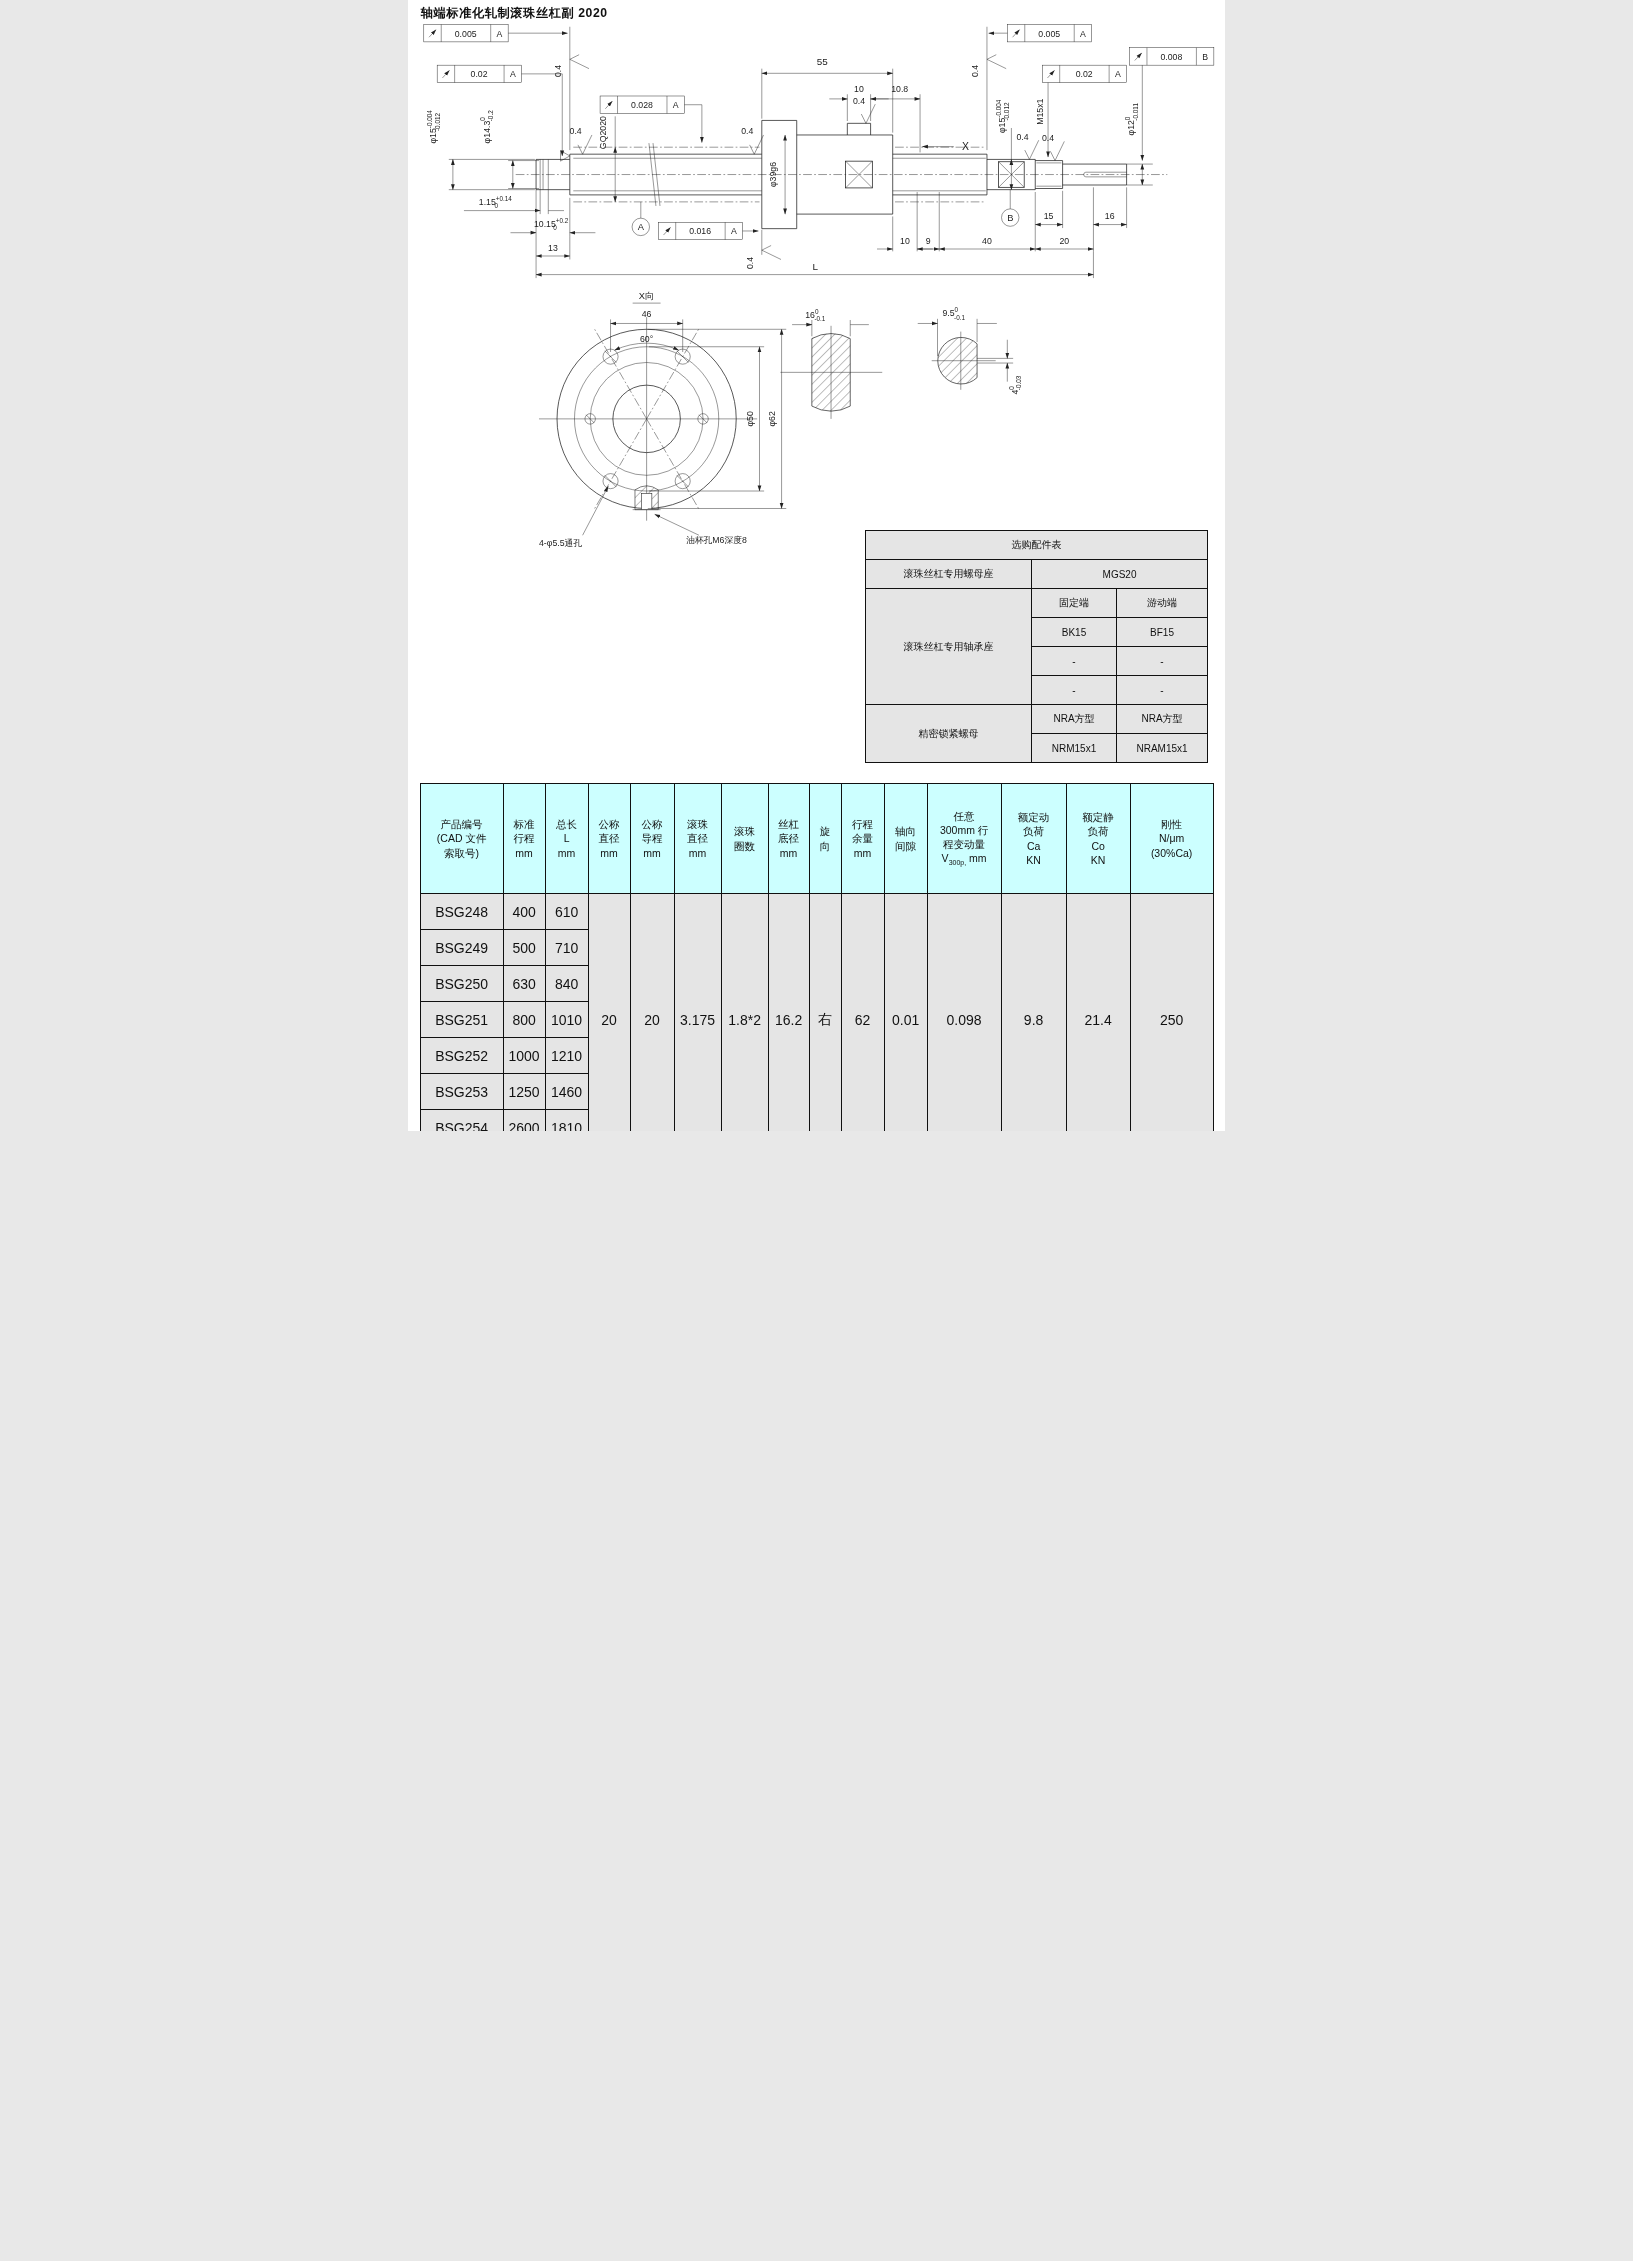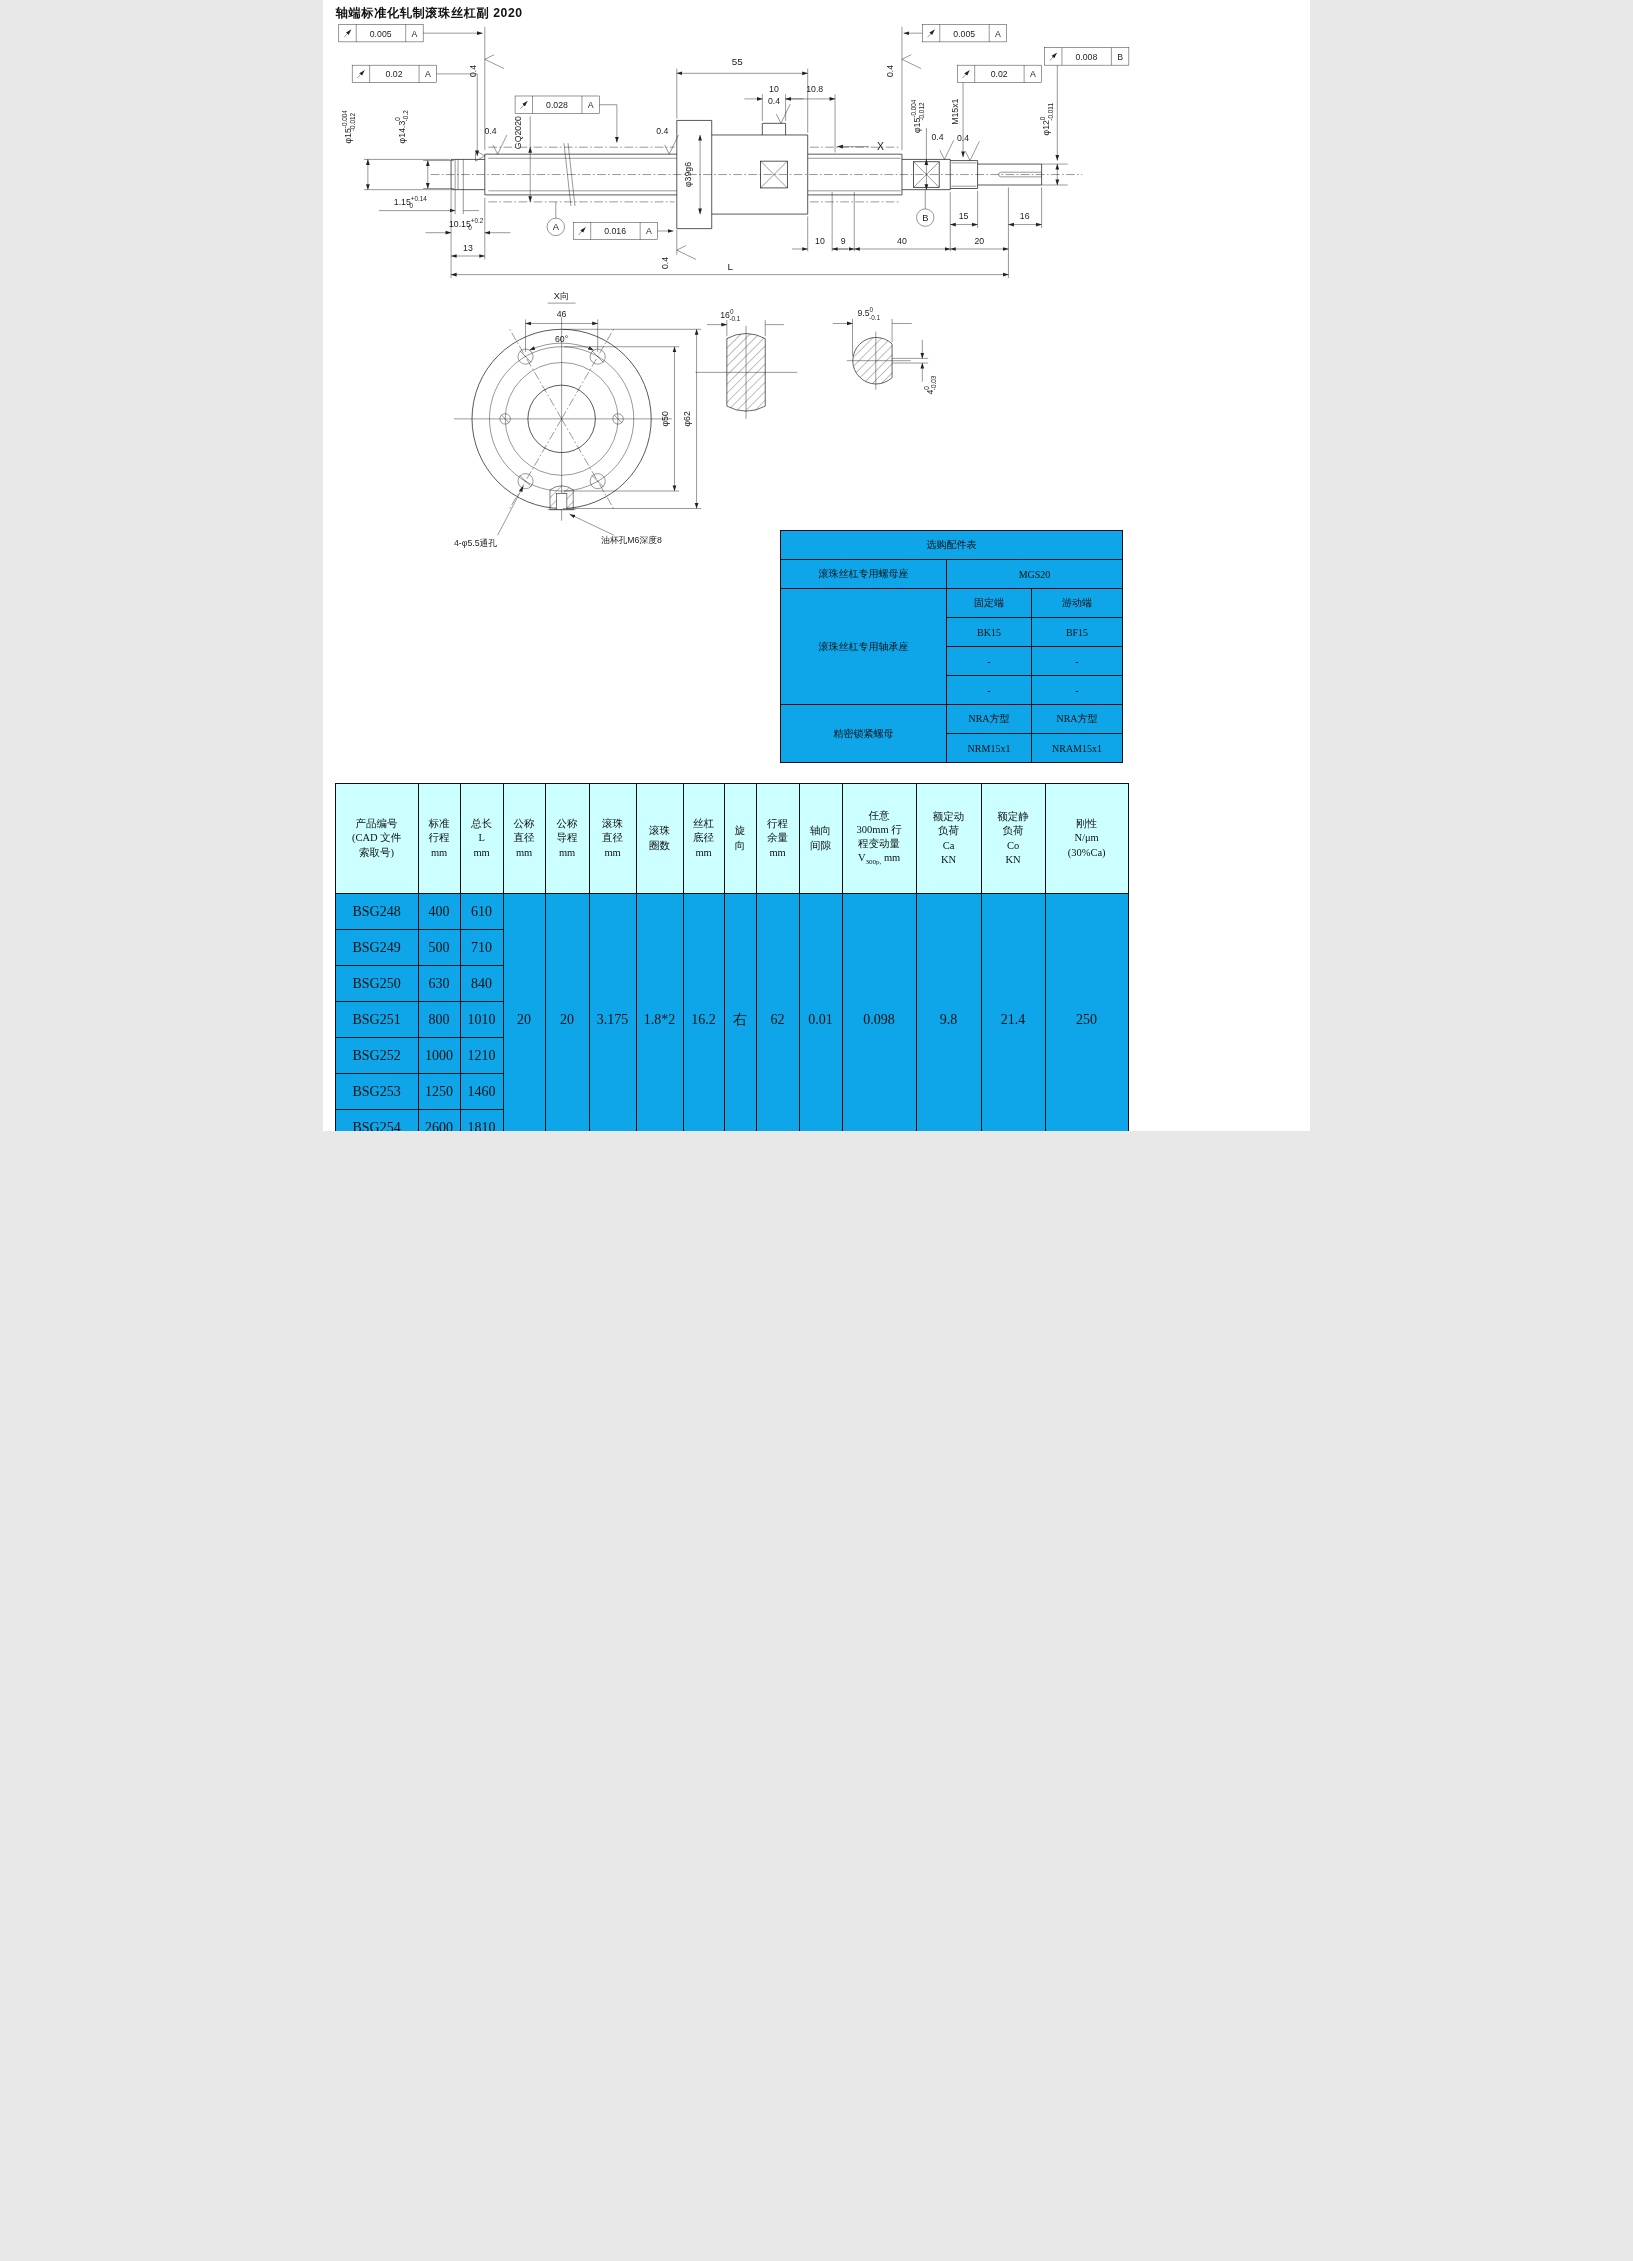--- a/index.html
+++ b/index.html
@@ -1,27 +1,27 @@
 <!DOCTYPE html>
 <html style="font-size:9.3px"><head>
 <meta charset="utf-8">
 <style>
   html,body{margin:0;padding:0;background:#e8e8e8;}
-  .page{position:relative;width:987px;height:1131px;background:#ffffff;margin:0 auto;
+  .page{position:relative;width:817px;height:1131px;background:#ffffff;margin:0 auto;
         font-family:"Liberation Sans",sans-serif;color:#111;}
   .title{position:absolute;left:12.8px;top:4.7px;font-size:12.2px;font-weight:bold;letter-spacing:0.6px;}
   svg{position:absolute;left:0;top:0;}
   svg .ln{stroke:#222;stroke-width:1.3;fill:none;}
   svg .tn{stroke:#222;stroke-width:0.8;fill:none;}
   svg .cl{stroke:#222;stroke-width:0.8;fill:none;stroke-dasharray:15 4 3 4;}
   svg .dm{marker-start:url(#ar);marker-end:url(#ar);}
   svg .de{marker-end:url(#ar);}
   svg text{fill:#222;font-family:"Liberation Sans",sans-serif;font-size:15px;}
   svg .tc{text-anchor:middle;}
-  table{border-collapse:collapse;position:absolute;background:#0ea5e9;table-layout:fixed;font-family:Liberation Serif, serif;}
+  table{border-collapse:collapse;position:absolute;background:#e5e5e5;table-layout:fixed;}
   td,th{border:0.9px solid #111;text-align:center;vertical-align:middle;padding:0 1.2px;overflow:hidden;}
   .acc{left:457px;top:530px;width:343px;border:1.5px solid #111;}
   .acc td{height:28px;font-size:10px;}
   .main{left:11.6px;top:783px;width:793px;border:1.7px solid #111;}
   .main th{background:#CCFFFF;font-weight:normal;font-size:10.5px;line-height:1.35;
            white-space:pre-line;height:109px;border-bottom:1.7px solid #111;}
   .main td{height:35px;font-size:14px;}
   sub{font-size:7px;}
 </style>
 </head>

